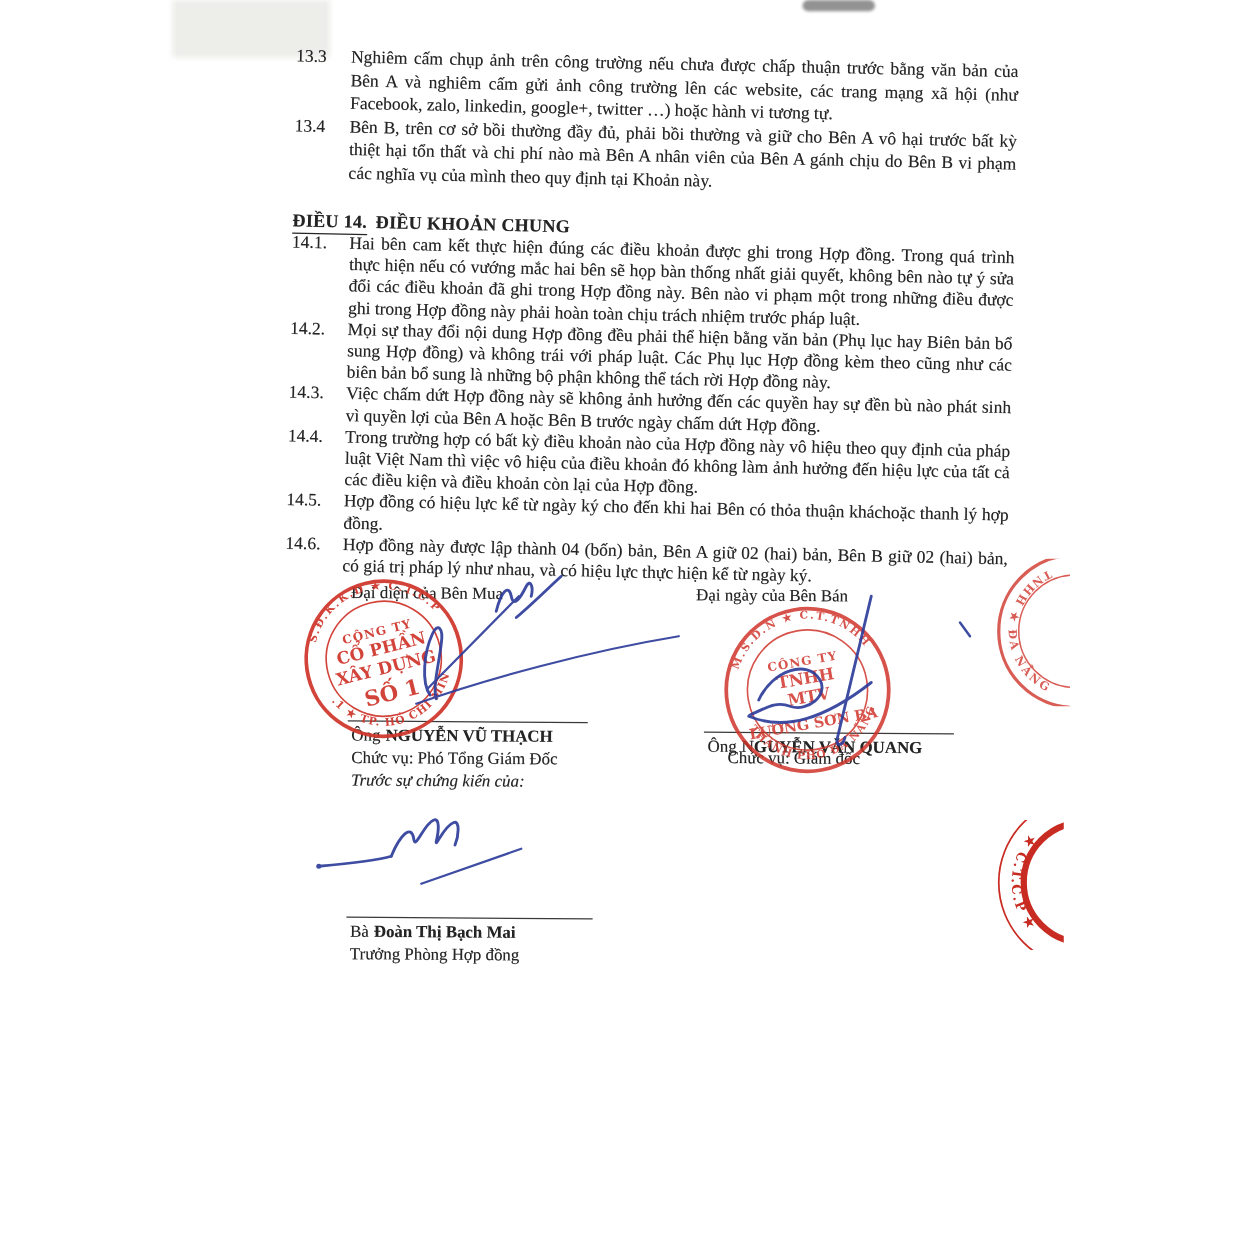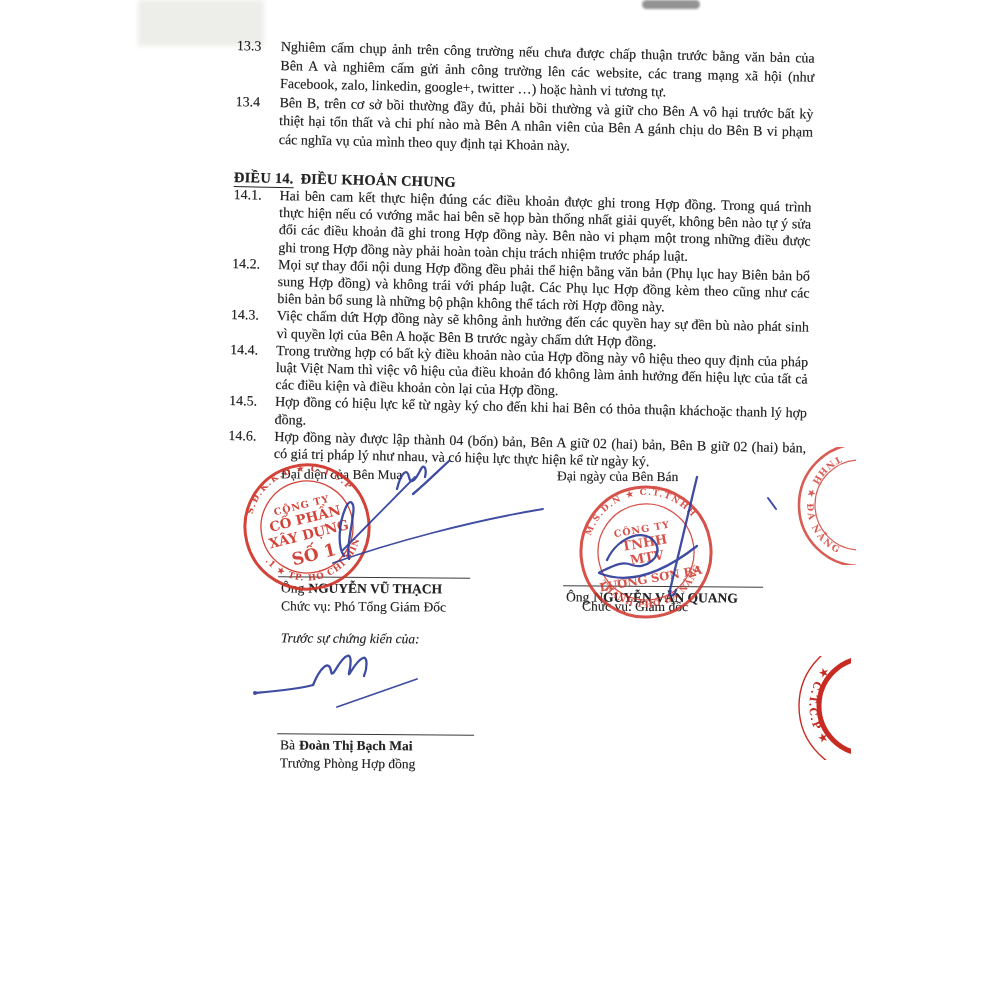--- a/index.html
+++ b/index.html
@@ -96,21 +96,21 @@
 
   <div class="sign-section">
     <div class="abs" style="left:44px;top:4px;">Đại diện của Bên Mua</div>
     <div class="abs" style="left:320px;top:4px;">Đại ngày của Bên Bán</div>
 
     <div class="rule" style="left:42px;top:114px;width:192px;"></div>
     <div class="abs sig-name" style="left:45px;top:118px;">
       <span class="name-prefix">Ông</span><span>NGUYỄN VŨ THẠCH</span>
     </div>
     <div class="abs" style="left:45px;top:136px;">Chức vụ: Phó Tổng Giám Đốc</div>
-    <div class="abs italic" style="left:45px;top:168px;">Trước sự chứng kiến của:</div>
+    <div class="abs italic" style="left:45px;top:154px;">Trước sự chứng kiến của:</div>
 
     <div class="rule" style="left:327px;top:121px;width:200px;"></div>
     <div class="abs sig-name" style="left:330px;top:125px;">
       <span class="name-prefix">Ông</span><span>NGUYỄN VĂN QUANG</span>
     </div>
     <div class="abs" style="left:330px;top:134px;margin-left:16px;">Chức vụ: Giám đốc</div>
 
     <div class="rule" style="left:42px;top:271px;width:197px;"></div>
     <div class="abs sig-name" style="left:45px;top:275px;">
       <span class="name-prefix">Bà</span><span>Đoàn Thị Bạch Mai</span>

